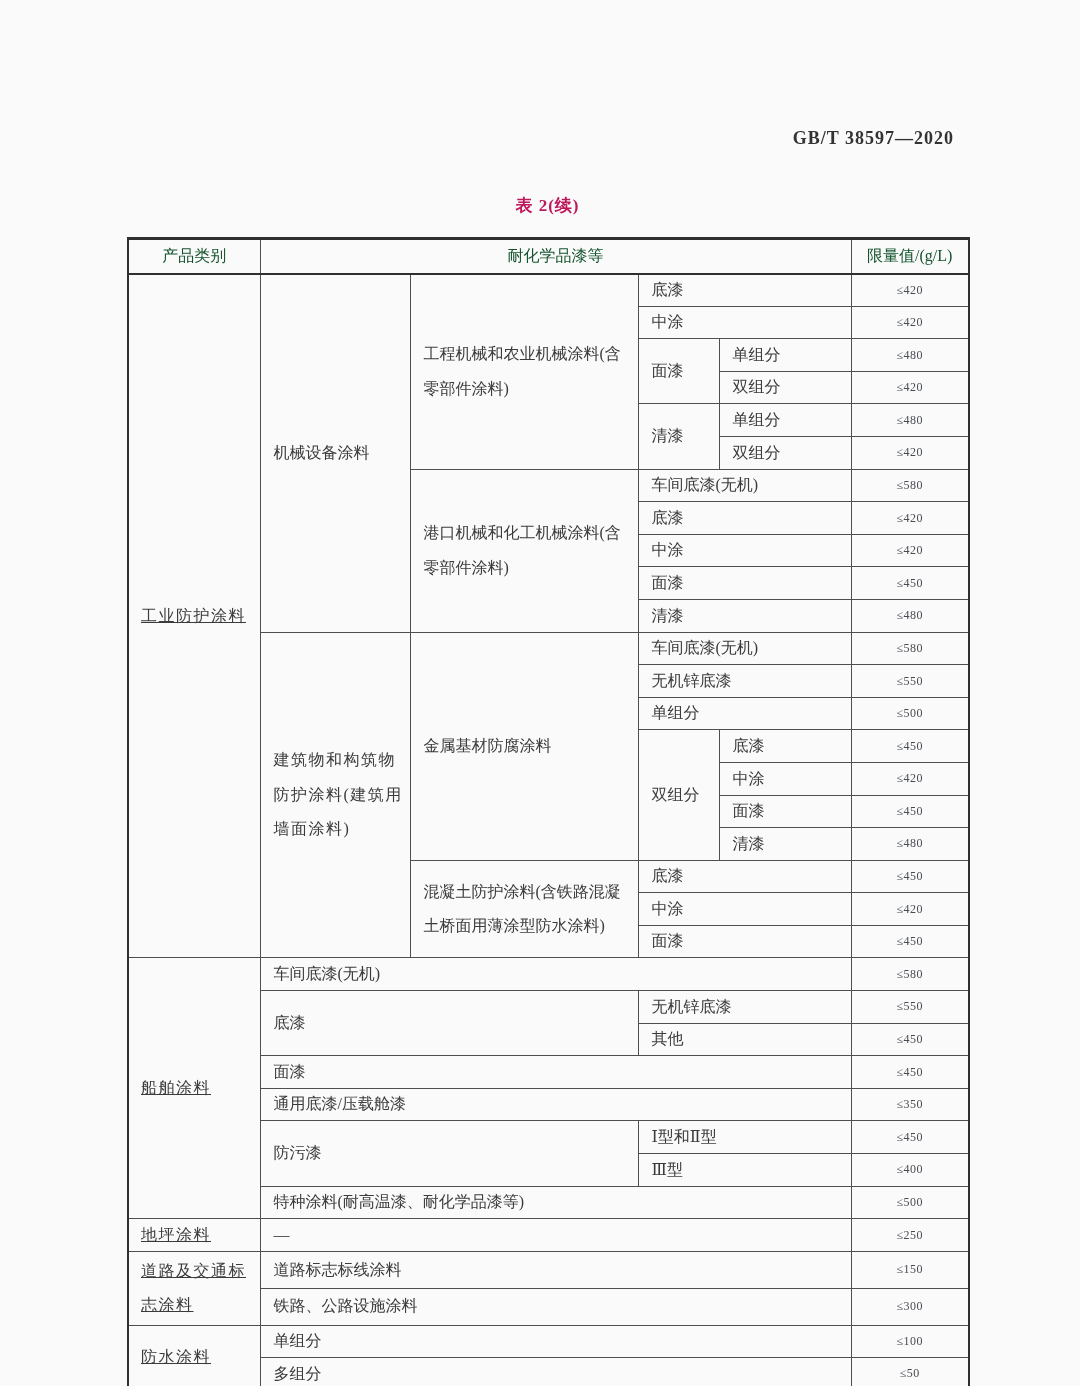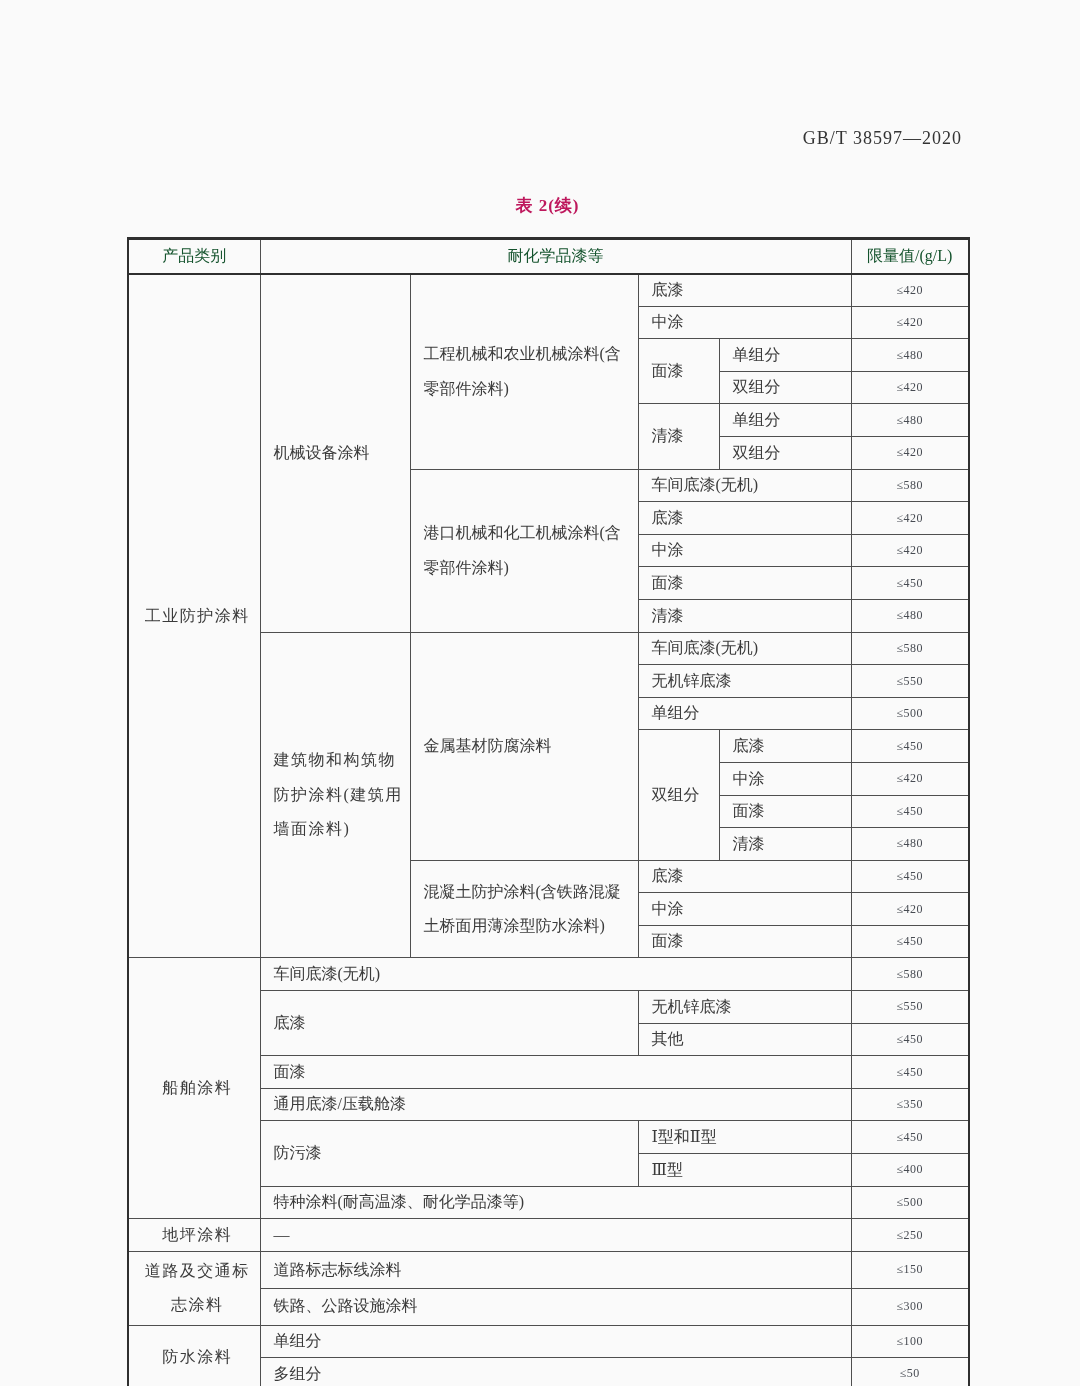--- a/index.html
+++ b/index.html
@@ -3,22 +3,22 @@
 <meta charset="utf-8">
 <style>
   html,body{margin:0;padding:0;}
   body{
     width:1080px;height:1386px;position:relative;
     background:#fafafa;
     font-family:"Liberation Serif","DejaVu Serif",serif;
     color:#3b3b3b;
   }
   .doc-number{
-    position:absolute;top:128px;right:118px;
-    font-size:18px;font-weight:normal;letter-spacing:1px;color:#333;text-align:center;
+    position:absolute;top:128px;right:126px;
+    font-size:18px;font-weight:bold;letter-spacing:1px;color:#333;text-align:center;
   }
   .table-title{
     position:absolute;top:194px;left:127px;width:841px;
     text-align:center;font-size:17px;font-weight:bold;color:#be185d;
     letter-spacing:1px;
   }
   table.limits{
     position:absolute;left:127px;top:237px;width:841px;
     border-collapse:collapse;table-layout:fixed;
     border:2px solid #2f2f2f;border-top-width:3px;
@@ -28,21 +28,21 @@
     font-size:16px;line-height:1.4;
     overflow:hidden;
   }
   thead tr{height:35px;}
   tbody tr{height:32.6px;}
   th{
     font-weight:normal;text-align:center;color:#14532d;
     border-bottom:2px solid #2f2f2f;
   }
   td.txt{text-align:left;padding:2px 6px 2px 13px;vertical-align:middle;}
-  td.cat{text-align:center;padding:2px 6px 2px 12px;vertical-align:middle;}
+  td.cat{text-align:left;padding:2px 6px 2px 12px;vertical-align:middle;text-decoration:underline;}
   td.lim{
     text-align:center;vertical-align:middle;
     color:#474b52;font-size:12px;letter-spacing:0.5px;
   }
   .sp{letter-spacing:1.5px;}
   .tall{line-height:2.15;}
 </style>
 </head>
 <body>
 

